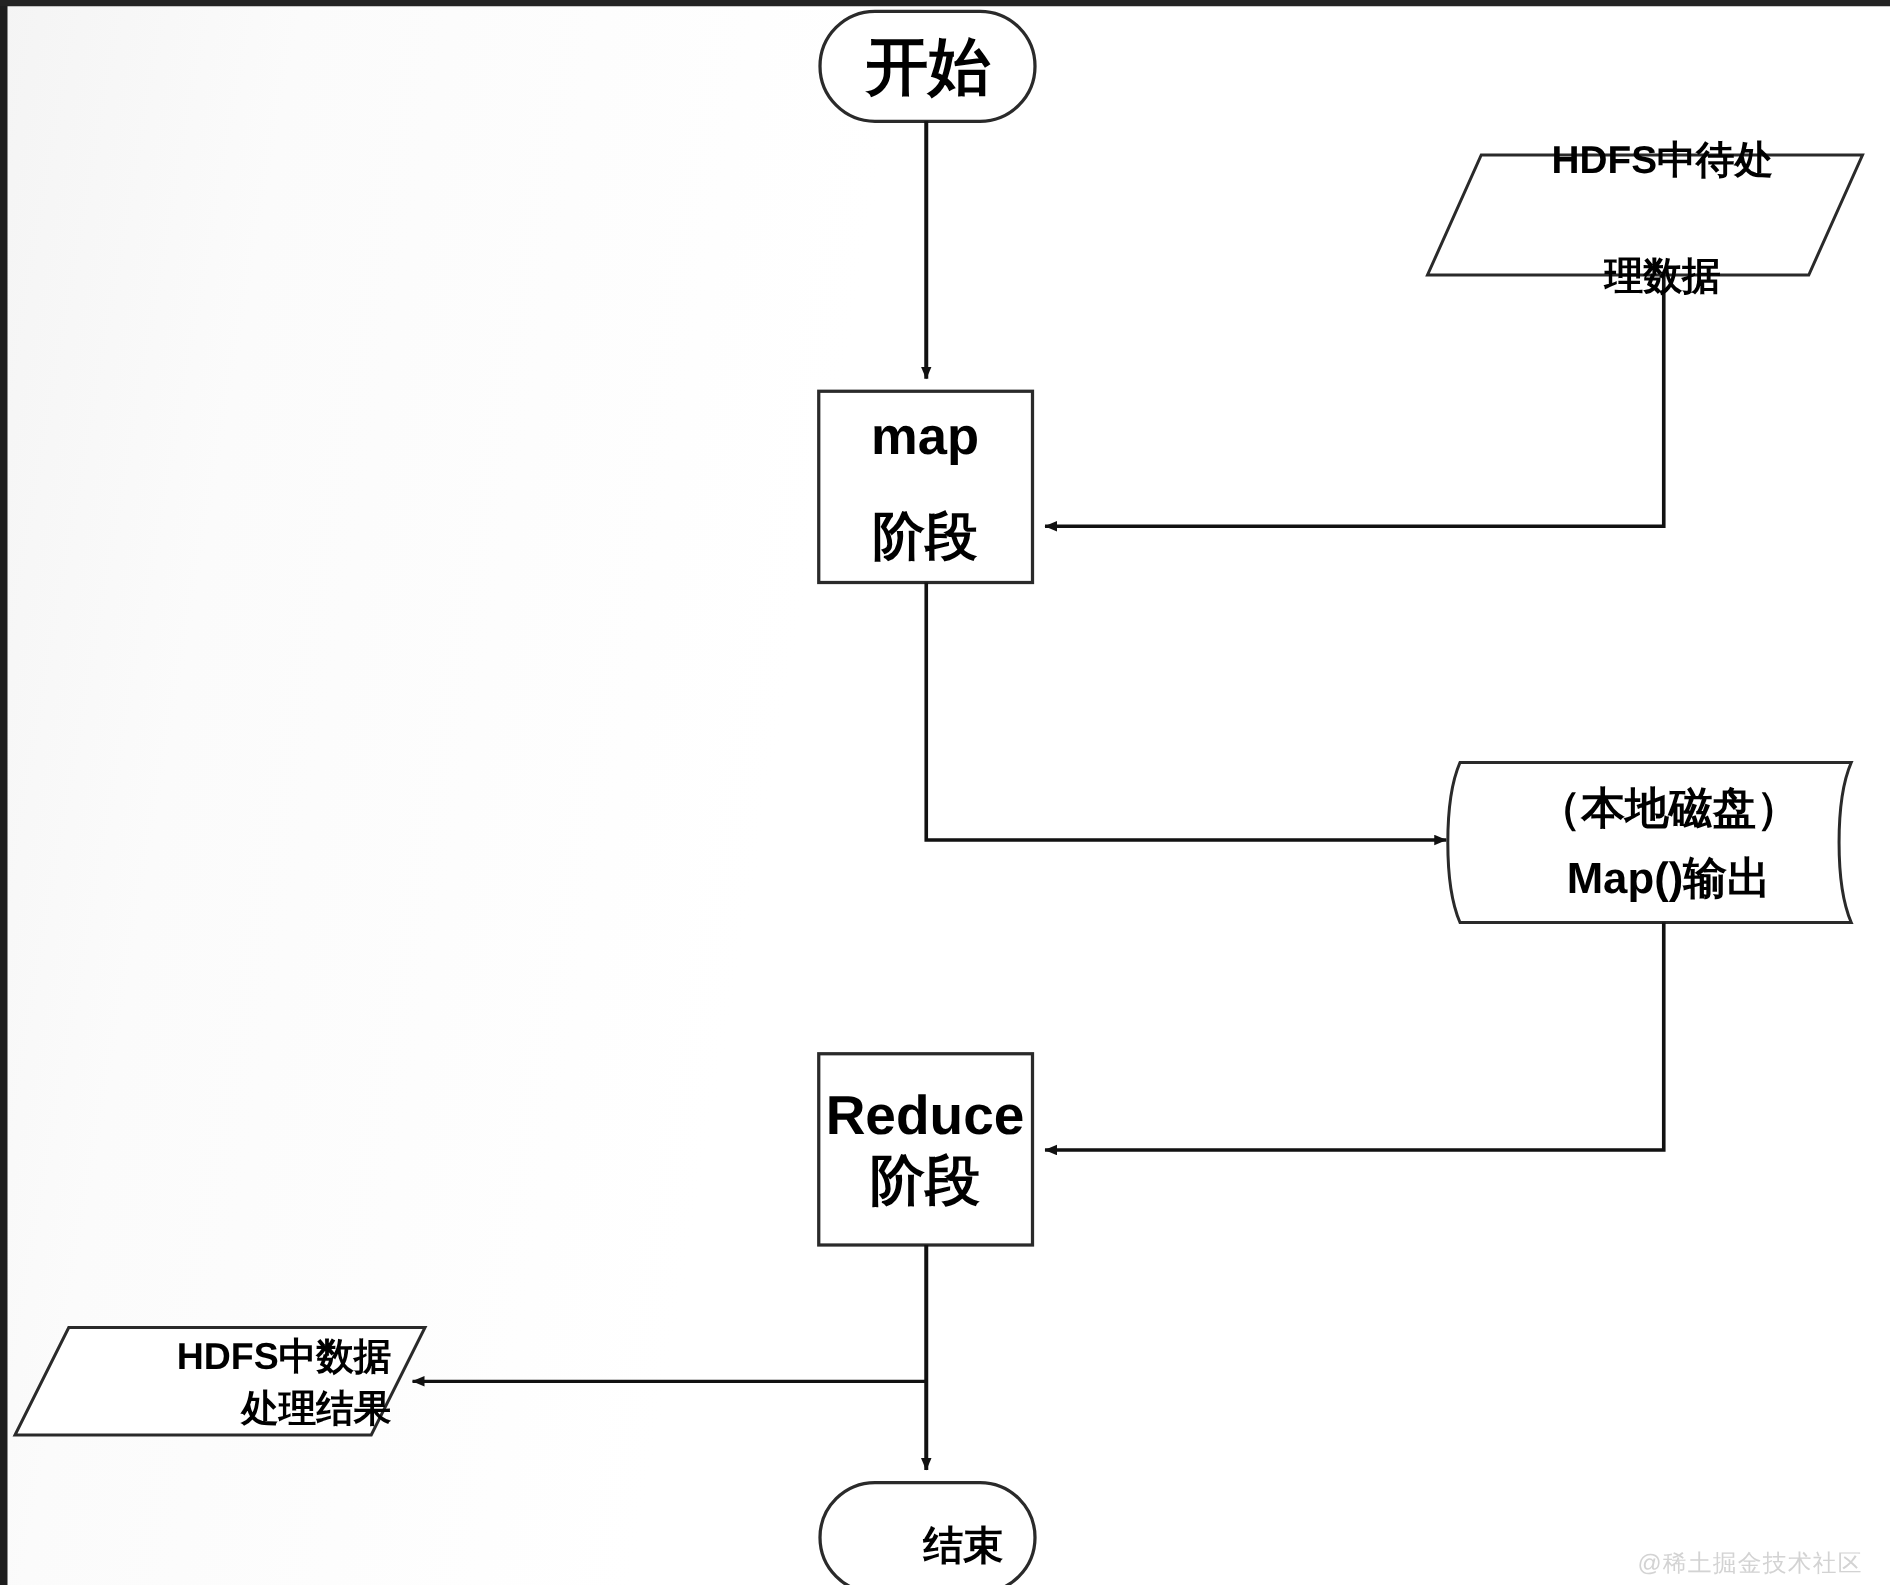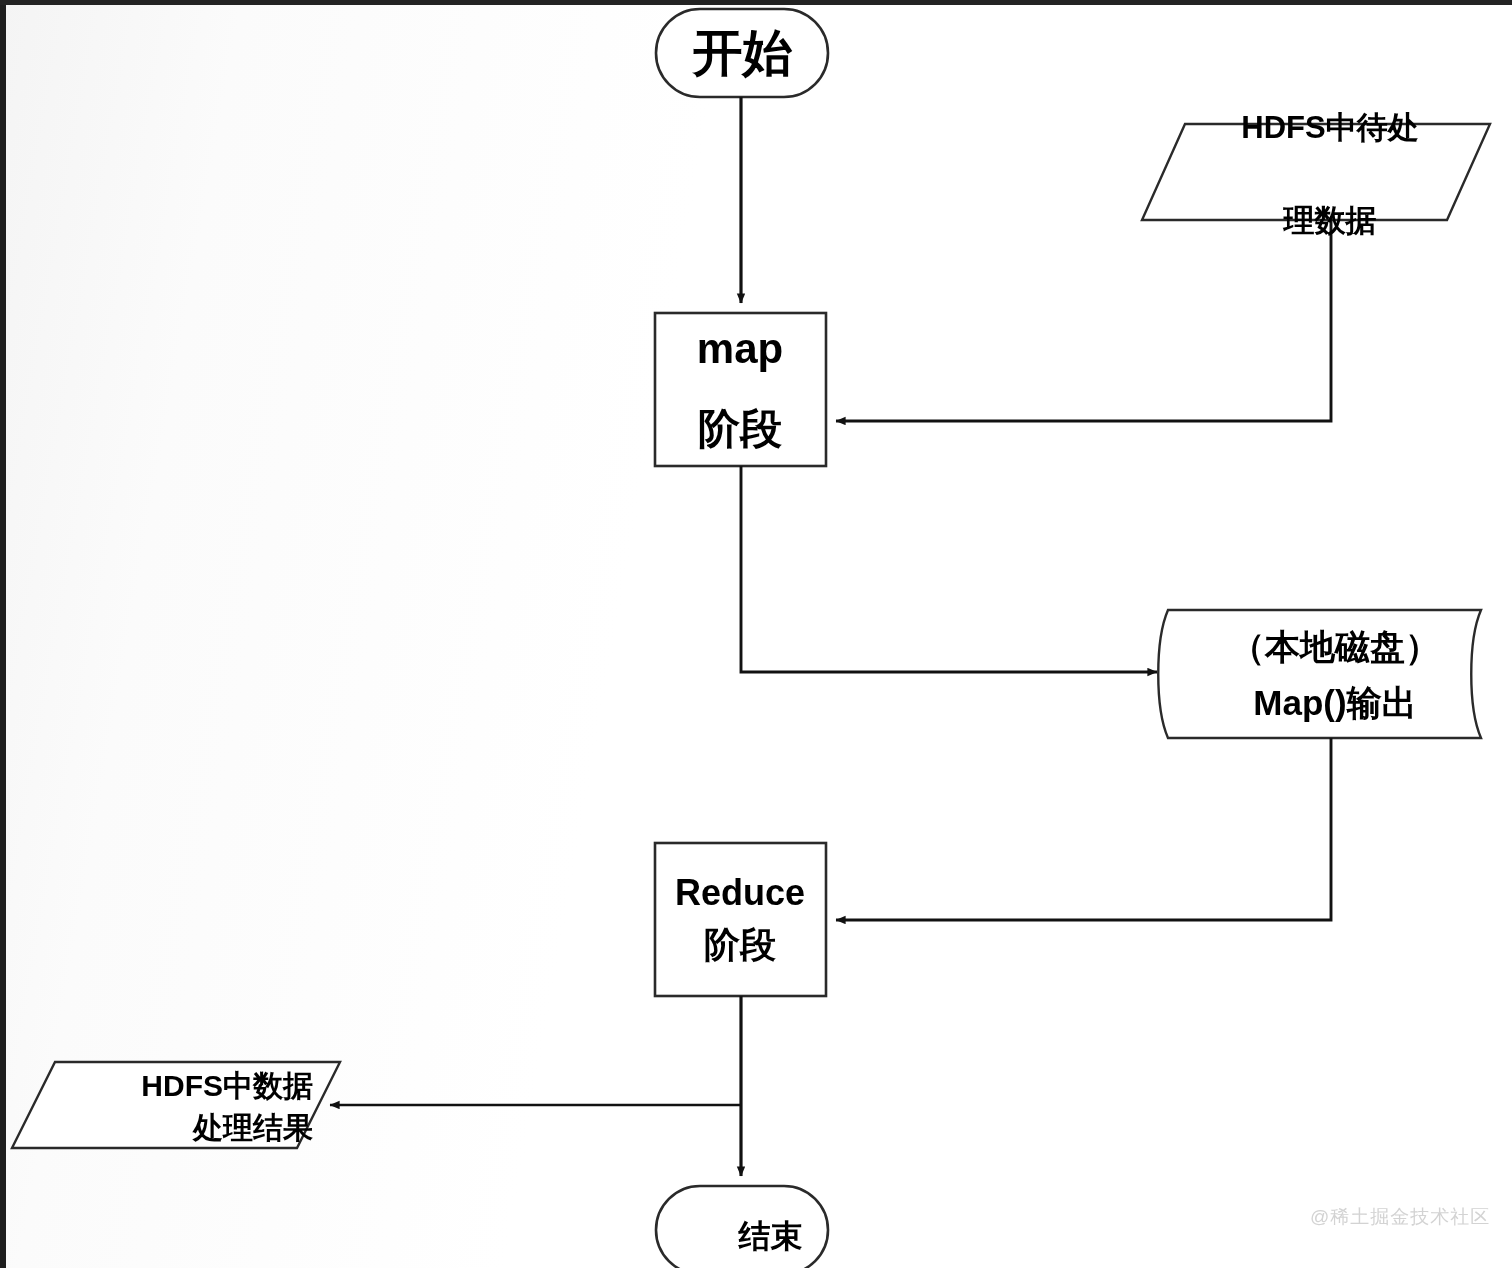--- a/index.html
+++ b/index.html
@@ -41,26 +41,26 @@
     color: #000;
     font-weight: 700;
     pointer-events: none;
     letter-spacing: 0px;
   }
   .lbl-line { display: block; white-space: nowrap; }
   #label-start      { left: 655px; top: 8px;    width: 175px; height: 90px;  font-size: 50px; }
   #label-hdfs-in    { left: 1180px; top: 126px; width: 300px; height: 96px;  font-size: 31px; line-height: 45px; gap: 48px; }
   #label-map        { left: 655px; top: 313px;  width: 170px; height: 152px; font-size: 42px; line-height: 54px; gap: 26px; }
   #label-mapout     { left: 1185px; top: 612px; width: 300px; height: 126px; font-size: 35px; line-height: 56px; }
-  #label-reduce     { left: 655px; top: 843px;  width: 170px; height: 152px; font-size: 36px; line-height: 52px; }
+  #label-reduce     { left: 655px; top: 843px;  width: 170px; height: 152px; font-size: 44px; line-height: 52px; }
   #label-hdfs-out   { left: 55px;  top: 1063px; width: 258px; height: 88px;  font-size: 30px; line-height: 42px; align-items: flex-end; }
   #label-end        { left: 683px; top: 1185px; width: 175px; height: 104px;  font-size: 32px; }
   #watermark {
     position: absolute;
-    left: 1310px; top: 1204px;
+    left: 1310px; top: 1238px;
     font-size: 19px;
     color: #d3d3d3;
     letter-spacing: 1px;
     white-space: nowrap;
   }
 </style>
 </head>
 <body>
 
 <div id="canvas">

